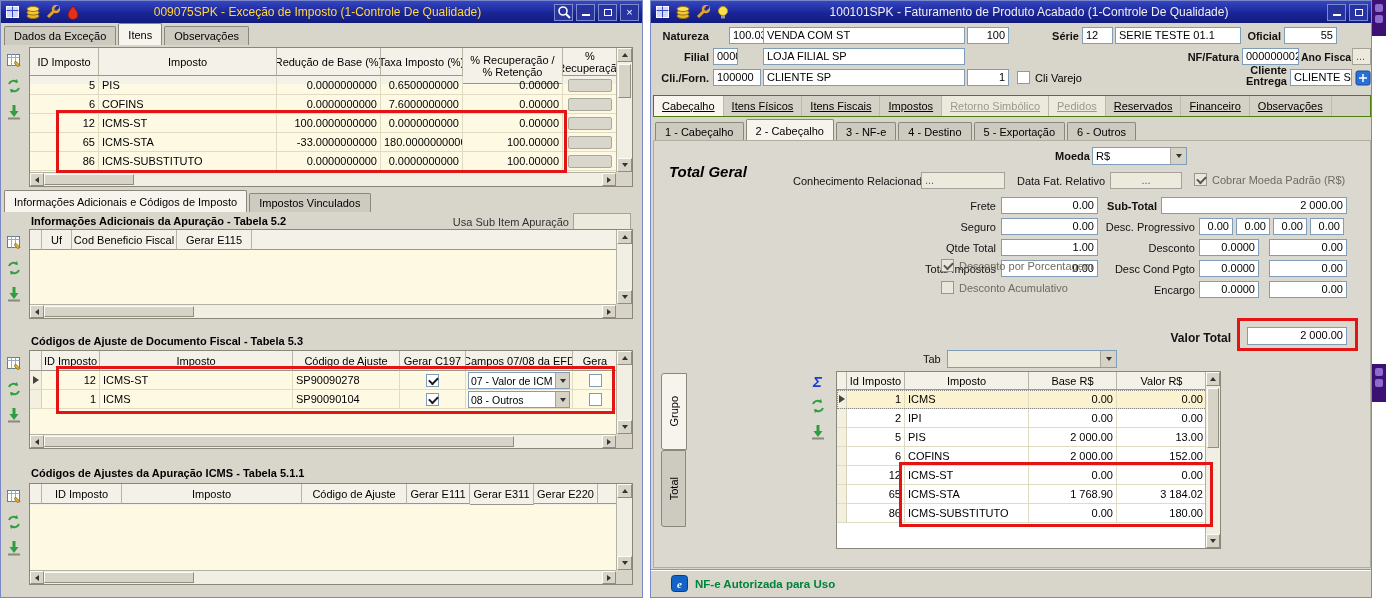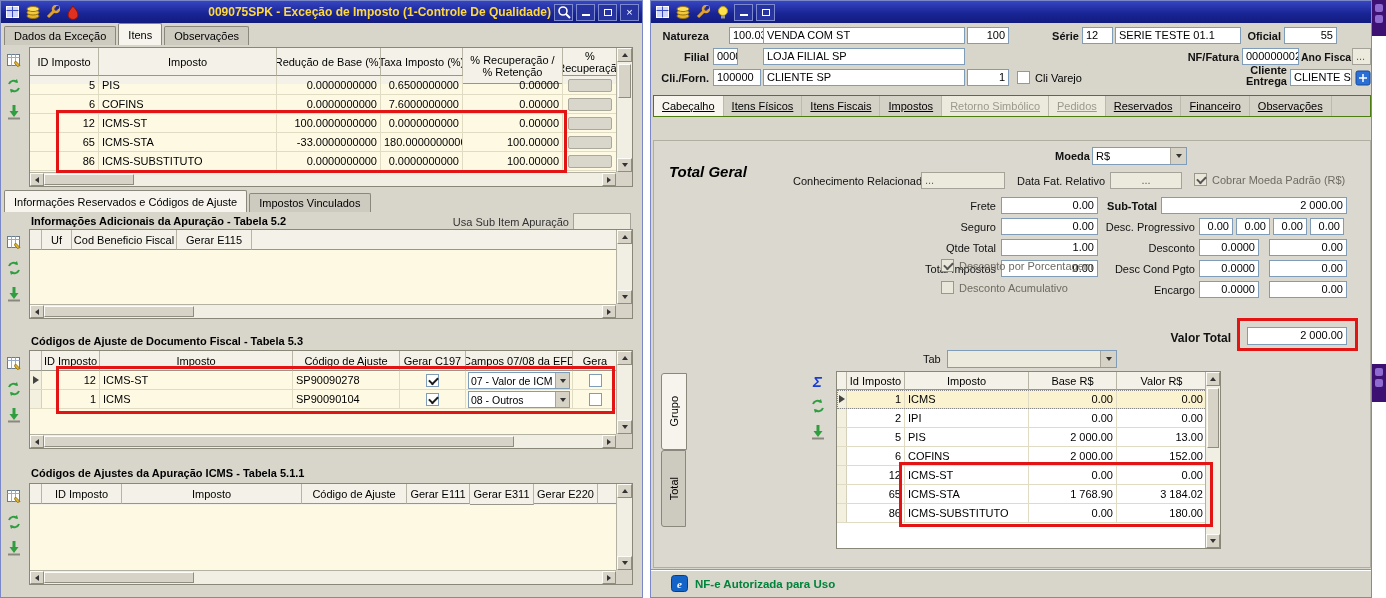--- a/index.html
+++ b/index.html
@@ -1,20 +1,20 @@
 <!DOCTYPE html>
 <html><head>
 <meta charset="utf-8">
 <style>
 *{margin:0;padding:0;box-sizing:border-box}
 body{font-family:"Liberation Sans","DejaVu Sans",sans-serif;background:#fff}
 .stage{position:relative;width:1386px;height:598px;background:#fff;overflow:hidden}
 .win{position:absolute;background:#d8d5cb;border:1px solid #7b88c8;overflow:hidden}
 .titlebar{position:absolute;left:0;top:0;right:0;height:22px;background:linear-gradient(180deg,#3646c2 0%,#1a2596 55%,#111b7e 100%);display:flex;align-items:center;padding:0 3px;gap:3px}
-.tb-title{flex:1;text-align:right;font-size:12px;font-weight:bold;color:#ffd83d;white-space:nowrap;overflow:hidden}
+.tb-title{flex:1;text-align:center;font-size:12px;font-weight:normal;color:#ffd83d;white-space:nowrap;overflow:hidden}
 .tb-title.white{color:#f0f0f0}
 .tbicon{width:17px;height:17px;flex:0 0 auto;display:flex;align-items:center;justify-content:center}
 .wbtn{width:19px;height:17px;flex:0 0 auto;background:#27339f;border:1px solid #7e8ad0;color:#fff;font-size:11px;line-height:1;display:flex;align-items:center;justify-content:center}
 .minbar{width:8px;height:7px;border-bottom:2px solid #fff;display:inline-block}
 .maxbox{width:8px;height:7px;border:1px solid #fff;display:inline-block}
 .lbl{position:absolute;font-size:11px;white-space:nowrap;color:#111}
 .b{font-weight:bold}
 .r{text-align:right}
 .fld{position:absolute;height:17px;border:1px solid #7f9db9;background:#fff;font-size:11px;line-height:15px;padding:0 3px;white-space:nowrap;overflow:hidden;color:#000}
 .dis{background:#ece9dd;color:#63625c;border-color:#a5a399}
@@ -234,21 +234,21 @@
       <div class="sth" style="left:14px;top:1px;bottom:1px;width:90px"></div>
       <div class="sbtn" style="right:0;top:0;bottom:0;width:14px">
             <span class="rarr"></span>
           </div>
     </div>
     <div class="corner"></div>
   </div>
   <div class="redbox" style="left:55px;top:109px;width:511px;height:63px"></div>
 
   <div class="tabstrip" style="left:3px;top:189px">
-    <div class="tab act">Informações Reservados e Códigos de Ajuste</div>
+    <div class="tab act">Informações Adicionais e Códigos de Imposto</div>
     <div class="tab">Impostos Vinculados</div>
   </div>
 
   <div class="seclbl" style="left:30px;top:214px">Informações Adicionais da Apuração - Tabela 5.2</div>
   <div class="lbl r" style="left:430px;top:215px;width:138px;color:#333">Usa Sub Item Apuração</div>
   <div class="fld dis" style="left:572px;top:212px;width:58px"></div>
 
   <span class="railico" style="left:4px;top:232px">
         <svg width="16" height="16">
           <rect x="1.5" y="2.5" width="12" height="11" fill="#fff" stroke="#6a7b8c"></rect>
@@ -478,20 +478,21 @@
             <circle cx="11" cy="4" r="3" fill="none" stroke="#e0a22c" stroke-width="2.5"></circle>
             <circle cx="12.5" cy="2.5" r="1.8" fill="#1a2596"></circle>
           </svg>
         </span>
     <span class="tbicon">
           <svg width="14" height="15">
             <circle cx="7" cy="6" r="4.5" fill="#ffe14a" stroke="#b99a14"></circle>
             <rect x="5" y="10.5" width="4" height="3" fill="#9a9a92"></rect>
           </svg>
         </span>
+    <div class="tb-title white">100101SPK - Faturamento de Produto Acabado (1-Controle De Qualidade)</div>
     <span class="wbtn">
           <span class="minbar"></span>
         </span>
     <span class="wbtn">
           <span class="maxbox"></span>
         </span>
   </div>
 
   <div class="lbl b r" style="left:0;top:29px;width:58px">Natureza</div>
   <div class="fld" style="left:78px;top:26px;width:68px">100.03</div>
@@ -536,20 +537,28 @@
     <div class="mtab">Itens Físicos</div>
     <div class="mtab">Itens Fiscais</div>
     <div class="mtab">Impostos</div>
     <div class="mtab dis">Retorno Simbólico</div>
     <div class="mtab dis">Pedidos</div>
     <div class="mtab">Reservados</div>
     <div class="mtab">Financeiro</div>
     <div class="mtab">Observações</div>
   </div>
 
+  <div class="tabstrip" style="left:4px;top:118px">
+    <div class="tab">1 - Cabeçalho</div>
+    <div class="tab act">2 - Cabeçalho</div>
+    <div class="tab">3 - NF-e</div>
+    <div class="tab">4 - Destino</div>
+    <div class="tab">5 - Exportação</div>
+    <div class="tab">6 - Outros</div>
+  </div>
 
   <div class="panelbox" style="left:2px;top:139px;width:718px;height:428px"></div>
 
   <div class="lbl b" style="left:404px;top:149px">Moeda</div>
   <div class="combo" style="left:441px;top:146px;width:95px">
     <span class="cval">R$</span>
         <span class="cbtn">
           <span class="darr"></span>
         </span>
   </div>

